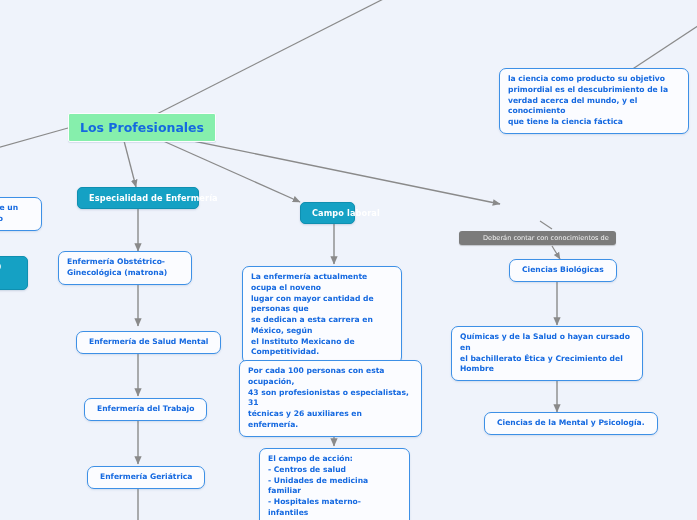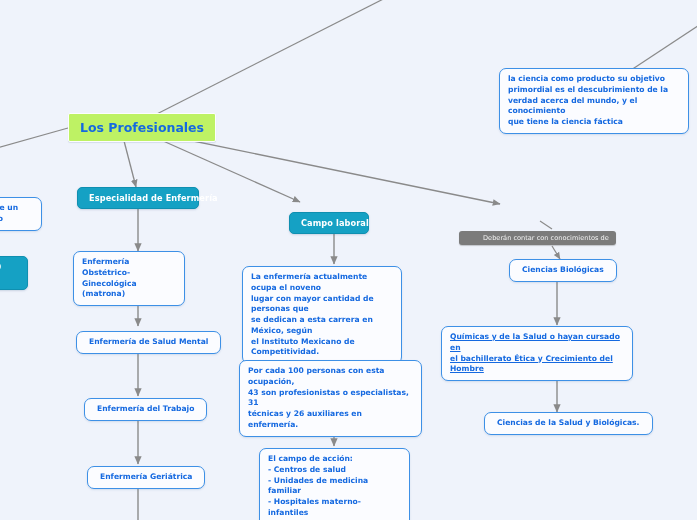--- a/index.html
+++ b/index.html
@@ -10,21 +10,21 @@
     overflow:hidden;
     position:relative;
   }
   #canvas{position:absolute;inset:0;width:697px;height:520px;}
   svg.edges{position:absolute;left:0;top:0;width:697px;height:520px;pointer-events:none;}
 
   .node{position:absolute;box-sizing:border-box;}
 
   
   .root{
-    background:#bef264;
+    background:#86efac;
     border:1px solid #fdfdfe;
     color:#1569e0;
     font-weight:bold;
     font-size:12.5px;
     padding:6px 11px;
     border-radius:2px;
     white-space:nowrap;
     box-shadow:0 1px 1px rgba(120,140,180,.22);
   }
 
@@ -109,24 +109,24 @@
     <path d="M 540,221 L 552,229" stroke="#8a8a8a" stroke-width="1.2" fill="none"></path>
     <path d="M 552,246 L 560,259" stroke="#8a8a8a" stroke-width="1.2" fill="none" marker-end="url(#ah)"></path>
     <path d="M 557,279 L 557,325" stroke="#8a8a8a" stroke-width="1.4" fill="none" marker-end="url(#ah)"></path>
     <path d="M 557,371 L 557,412" stroke="#8a8a8a" stroke-width="1.4" fill="none" marker-end="url(#ah)"></path>
   </svg>
 
   <div class="node root" style="left:68px;top:113px;">Los Profesionales</div>
 
   <div class="node teal" style="left:77px;top:187px;width:122px;">Especialidad de Enfermería</div>
 
-  <div class="node teal" style="left:289px;top:202px;width:80px;margin-top:10px;">Campo laboral</div>
-
-
-  <div class="node wbox" style="left:73px;top:251px;width:112px;">
+  <div class="node teal" style="left:300px;top:202px;width:55px;">Campo laboral</div>
+
+
+  <div class="node wbox" style="left:58px;top:251px;width:134px;">
     <p class="ml">
         <span>Enfermería Obstétrico-</span>
         <span>Ginecológica (matrona)</span>
       </p>
   </div>
 
   <div class="node wbox center" style="left:76px;top:331px;">Enfermería de Salud Mental</div>
 
   <div class="node wbox center" style="left:84px;top:398px;">Enfermería del Trabajo</div>
 
@@ -155,29 +155,29 @@
     <div>- Unidades de medicina familiar</div>
     <div>- Hospitales materno-infantiles</div>
     <div>- Clínicas de atención a la mujer</div>
 
   </div>
 
   <div class="node elabel" style="left:459px;top:231px;padding-left:24px;">Deberán contar con conocimientos de</div>
 
   <div class="node wbox center" style="left:509px;top:259px;">Ciencias Biológicas</div>
 
-  <div class="node wbox" style="left:441px;top:326px;width:192px;text-decoration:underline;">
+  <div class="node wbox" style="left:451px;top:326px;width:192px;">
     <p class="ml">
         <span>Químicas y de la Salud o hayan cursado en</span>
         <span>el bachillerato Ética y Crecimiento del</span>
         <span>Hombre</span>
       </p>
   </div>
 
-  <div class="node wbox center" style="left:484px;top:412px;">Ciencias de la Salud y Biológicas.</div>
+  <div class="node wbox center" style="left:484px;top:412px;">Ciencias de la Mental y Psicología.</div>
 
   <div class="node wbox" style="left:499px;top:68px;width:190px;">
     <p class="ml">
         <span>la ciencia como producto su objetivo</span>
         <span>primordial es el descubrimiento de la</span>
         <span>verdad acerca del mundo, y el conocimiento</span>
         <span>que tiene la ciencia fáctica</span>
       </p>
   </div>
 

